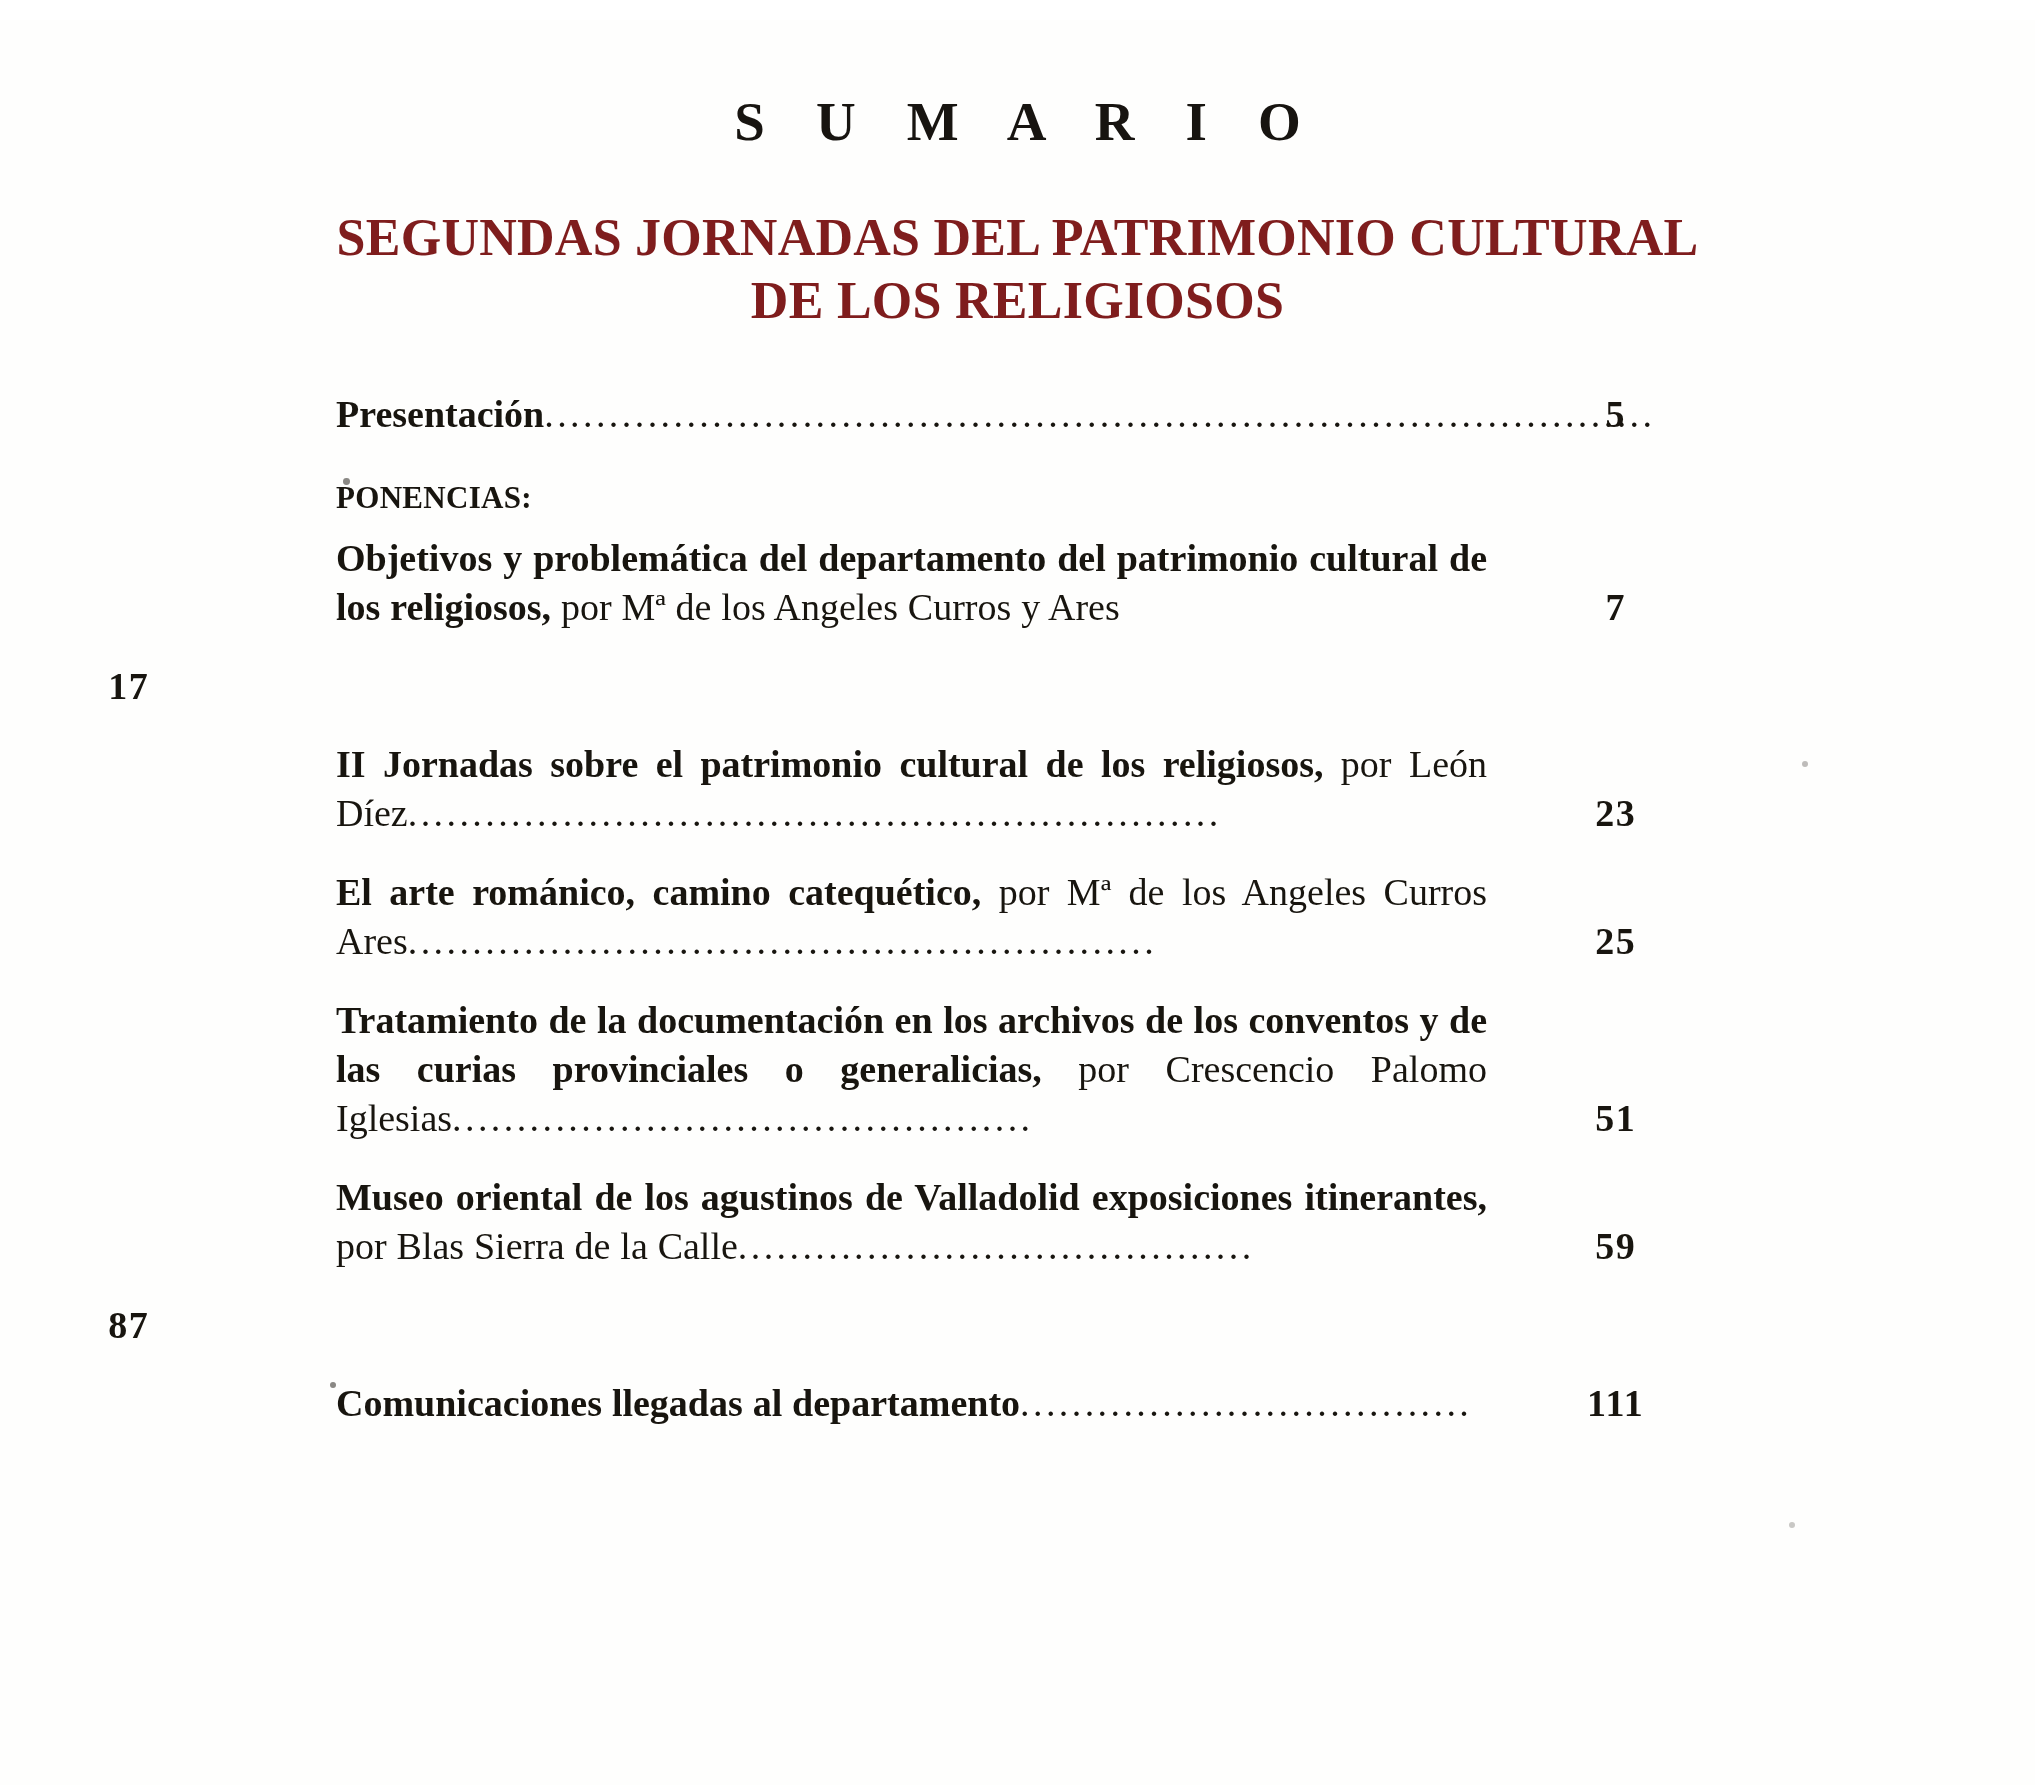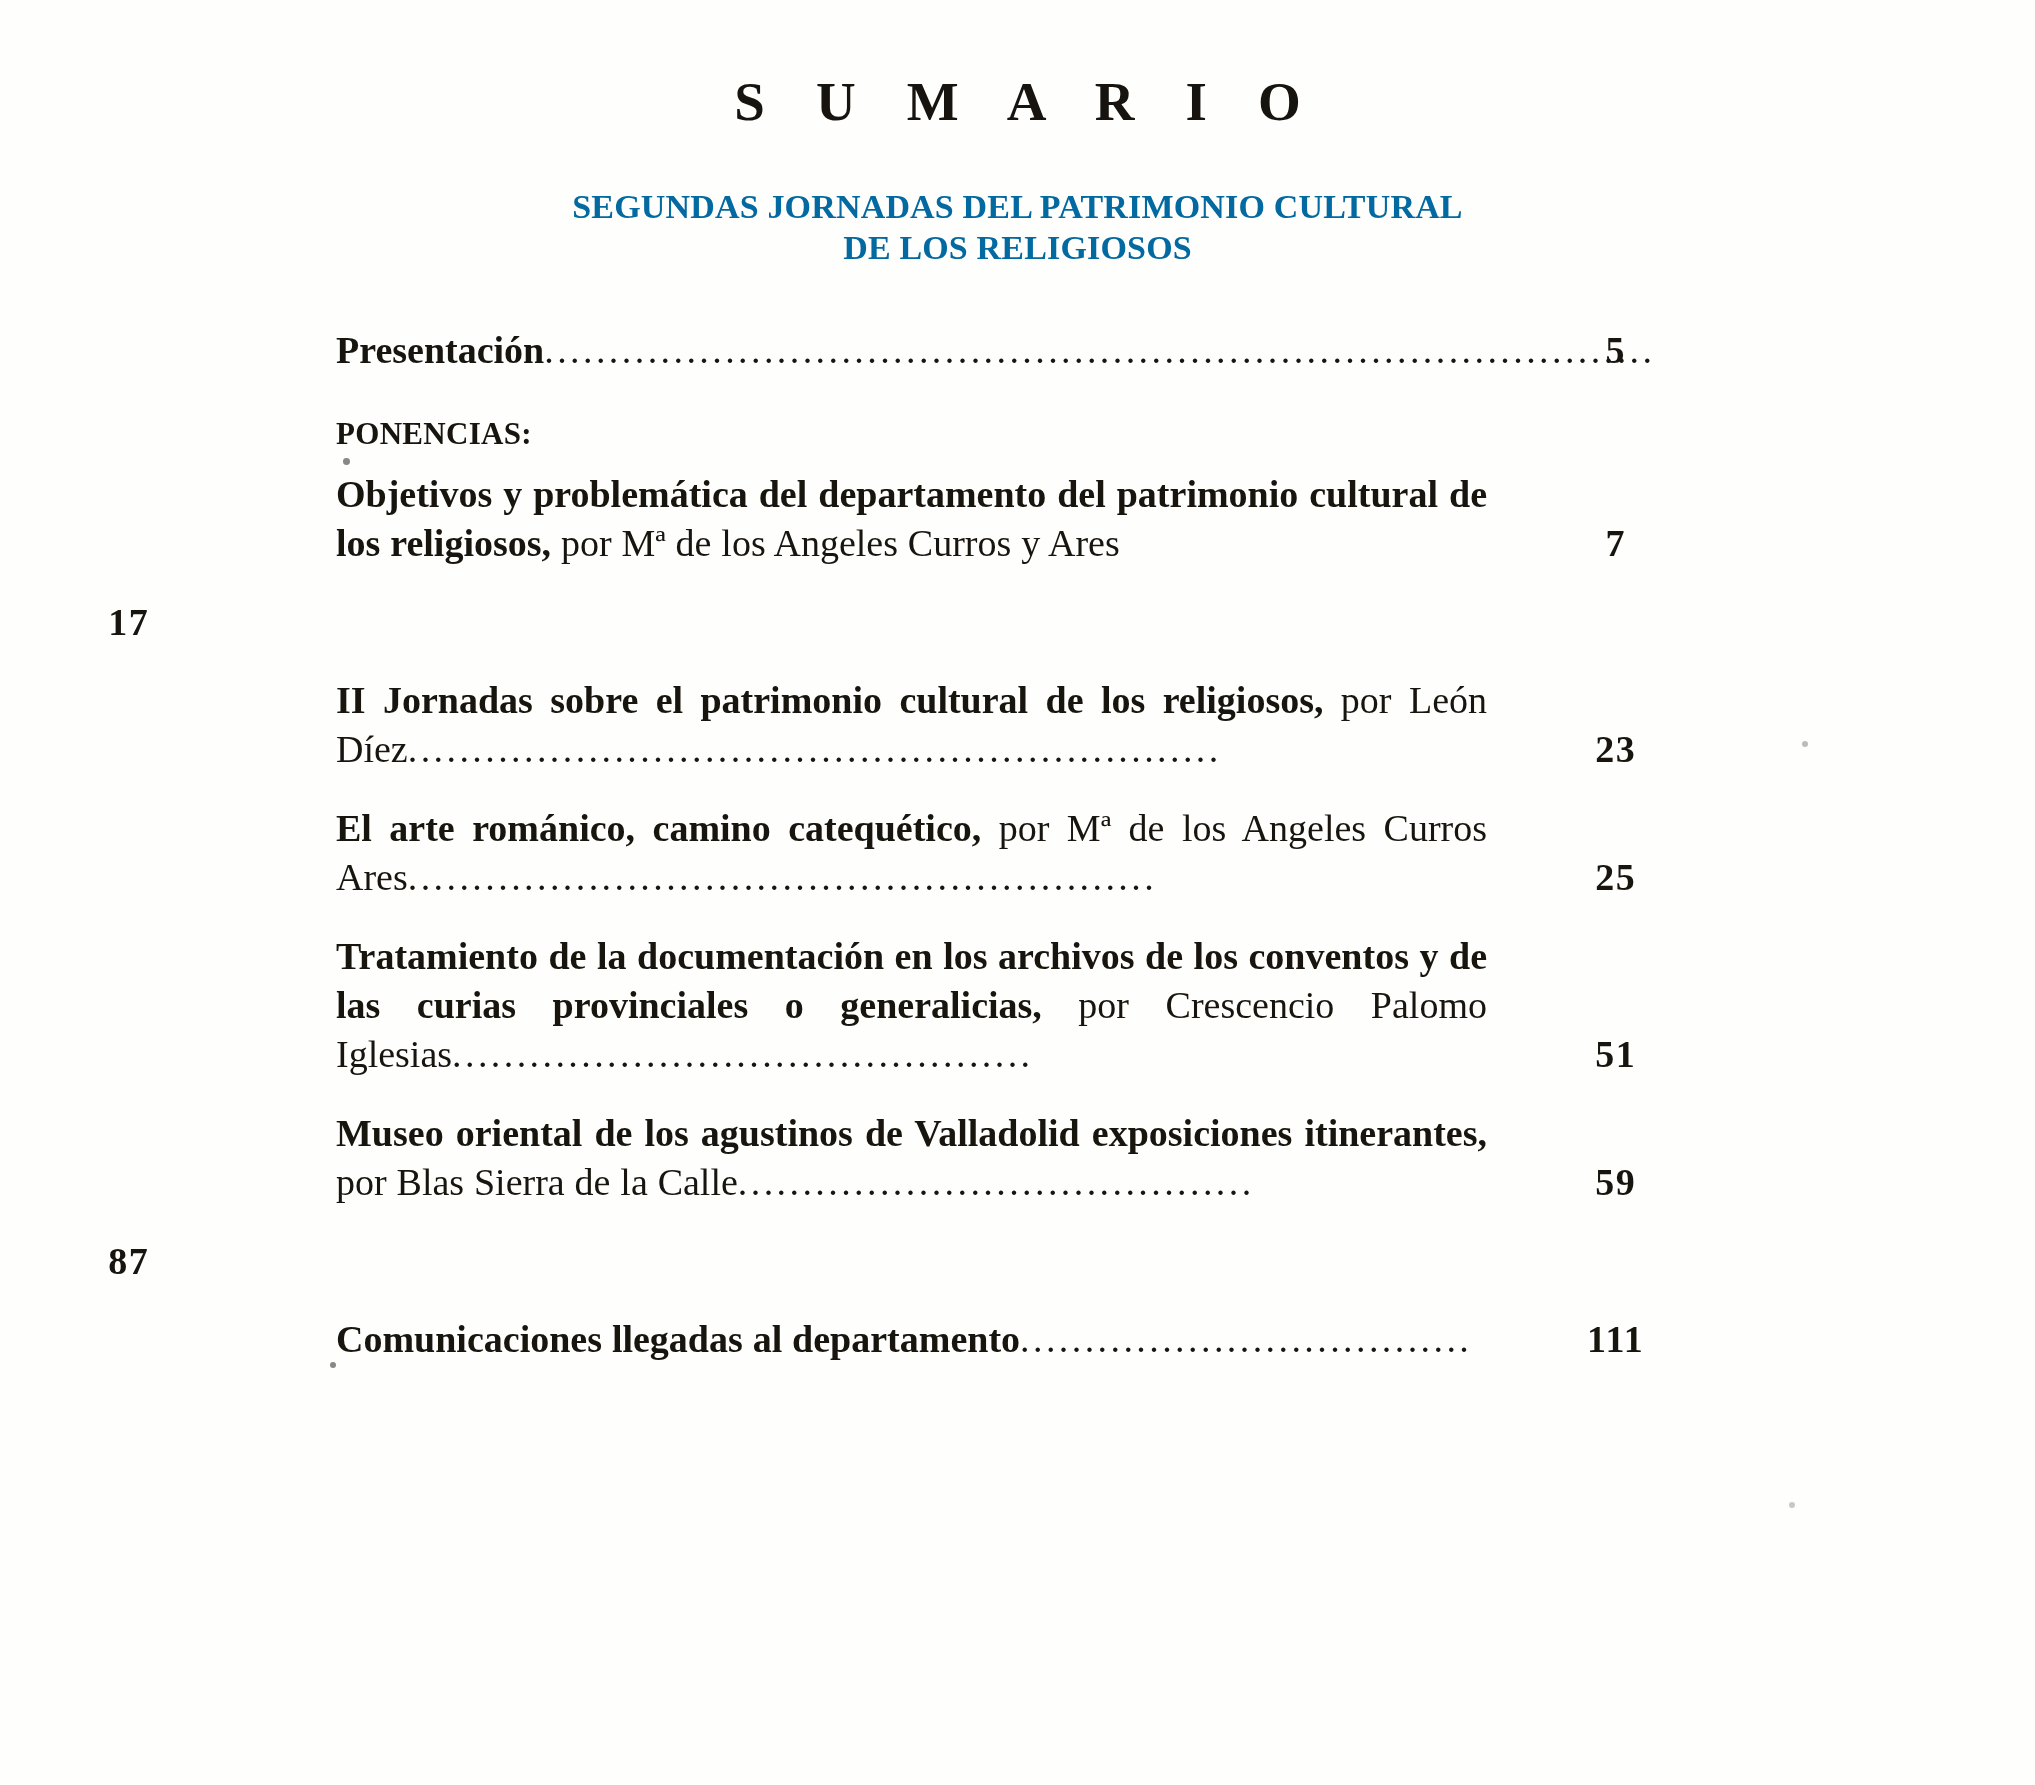--- a/index.html
+++ b/index.html
@@ -14,43 +14,44 @@
     font-family: "Liberation Serif", "DejaVu Serif", serif;
     color: #18150f;
     overflow: hidden;
     position: relative;
   }
 
   .page {
     position: absolute;
     inset: 0;
     background: #fefefd;
+    margin-top: 20px;
   }
 
   
   .sumario-title {
     text-align: center;
     font-size: 55px;
     font-weight: 700;
     letter-spacing: 0.34em;
     text-indent: 0.34em;
     margin: 0;
     padding-top: 70px;
     color: #171410;
     font-family: "Liberation Serif", "DejaVu Serif", serif;
   }
 
   .subtitle {
     text-align: center;
-    font-size: 34px;
+    font-size: 52px;
     font-weight: 700;
     line-height: 1.22;
     margin: 53px 0 0 0;
     padding: 0 146px;
-    color: #0369a1;
+    color: #7f1d1d;
     letter-spacing: 0.005em;
   }
   .subtitle .line { display: block; white-space: nowrap; }
 
   
   .toc {
     margin: 57px 0 0 0;
     padding: 0 0 0 0;
     position: relative;
   }

